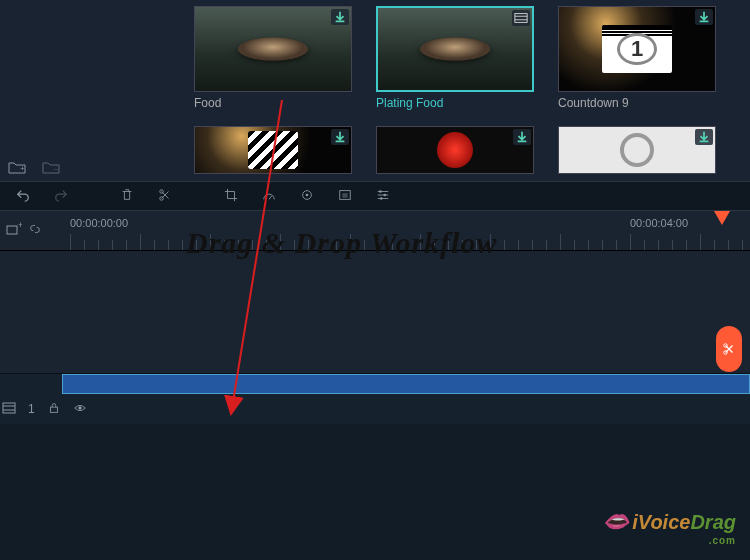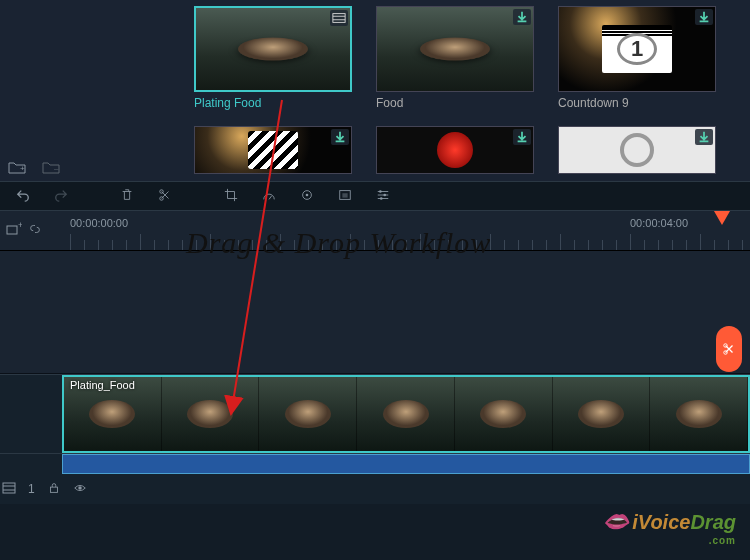--- a/index.html
+++ b/index.html
@@ -138,20 +138,21 @@
   #playhead-top{
     position:absolute;top:0;right:20px;
     width:0;height:0;border-left:8px solid transparent;border-right:8px solid transparent;border-top:14px solid #ff5a36;
   }
 
   
   #overlay {
     position:absolute; inset:0;
     pointer-events:none;
     z-index:10;
+    font-weight:bold;
   }
   #overlay svg{width:100%;height:100%;}
   #anno-text{
     position:absolute;
     top:226px; left:186px;
     font-family: "Brush Script MT","Segoe Script",cursive;
     font-size:30px; font-style:italic;
     color:#111;
     letter-spacing:1px;
   }
@@ -241,49 +242,49 @@
   #watermark .soft{ color:#6fb036;}
   #watermark .com{display:block;font-size:10px;font-style:normal;color:#6fb036;text-align:right;letter-spacing:1px;}
 
   .ico{width:14px;height:14px;display:inline-block;}
 </style>
 </head>
 <body>
 
 <div id="library">
   <div id="media-grid">
+
+    <div class="thumb-cell">
+      <div class="thumb">
+        <div class="food-art">
+            <div class="bowl"></div>
+          </div>
+        <div class="thumb-icon download">
+          <svg class="ico" viewBox="0 0 16 16">
+              <path d="M8 2 v8 M4 7 l4 4 l4 -4 M3 13 h10" stroke="#55d0b0" fill="none" stroke-width="2"></path>
+            </svg>
+        </div>
+      </div>
+      <div class="thumb-label">Food</div>
+    </div>
 
     <div class="thumb-cell">
       <div class="thumb selected">
         <div class="food-art">
             <div class="bowl"></div>
           </div>
         <div class="thumb-icon">
           <svg class="ico" viewBox="0 0 16 16">
               <rect x="1" y="3" width="14" height="10" fill="none" stroke="#ddd"></rect>
               <line x1="1" y1="6" x2="15" y2="6" stroke="#ddd"></line>
               <line x1="1" y1="10" x2="15" y2="10" stroke="#ddd"></line>
             </svg>
         </div>
       </div>
       <div class="thumb-label selected">Plating Food</div>
-    </div>
-
-    <div class="thumb-cell">
-      <div class="thumb">
-        <div class="food-art">
-            <div class="bowl"></div>
-          </div>
-        <div class="thumb-icon download">
-          <svg class="ico" viewBox="0 0 16 16">
-              <path d="M8 2 v8 M4 7 l4 4 l4 -4 M3 13 h10" stroke="#55d0b0" fill="none" stroke-width="2"></path>
-            </svg>
-        </div>
-      </div>
-      <div class="thumb-label">Food</div>
     </div>
 
     <div class="thumb-cell">
       <div class="thumb">
         <div class="countdown-art">
             <div class="clap-board">
               <div class="num">1</div>
             </div>
           </div>
         <div class="thumb-icon download">
@@ -459,47 +460,20 @@
   <div id="empty-zone">
     <div id="cut-bubble">
       <svg width="14" height="14" viewBox="0 0 16 16">
           <path d="M4 4 l8 8 M12 4 l-8 8" stroke="#fff" fill="none" stroke-width="1.5"></path>
           <circle cx="4" cy="12" r="2" fill="none" stroke="#fff"></circle>
           <circle cx="4" cy="4" r="2" fill="none" stroke="#fff"></circle>
         </svg>
     </div>
   </div>
 
-  <div id="video-track">
-    <div id="track-gutter"></div>
-    <div id="clip-strip">
-      <div id="clip-label">Plating_Food</div>
-      <div class="frame">
-          <div class="mini-bowl"></div>
-        </div>
-      <div class="frame">
-          <div class="mini-bowl"></div>
-        </div>
-      <div class="frame">
-          <div class="mini-bowl"></div>
-        </div>
-      <div class="frame">
-          <div class="mini-bowl"></div>
-        </div>
-      <div class="frame">
-          <div class="mini-bowl"></div>
-        </div>
-      <div class="frame">
-          <div class="mini-bowl"></div>
-        </div>
-      <div class="frame">
-          <div class="mini-bowl"></div>
-        </div>
-    </div>
-  </div>
 
   <div id="audio-track">
     <div id="audio-gutter"></div>
     <div id="audio-clip"></div>
   </div>
 
   <div id="track-meta">
     <span><svg width="14" height="12" viewBox="0 0 14 12">
           <rect x="1" y="1" width="12" height="10" fill="none" stroke="#8a96a1"></rect>
           <line x1="1" y1="4" x2="13" y2="4" stroke="#8a96a1"></line>

